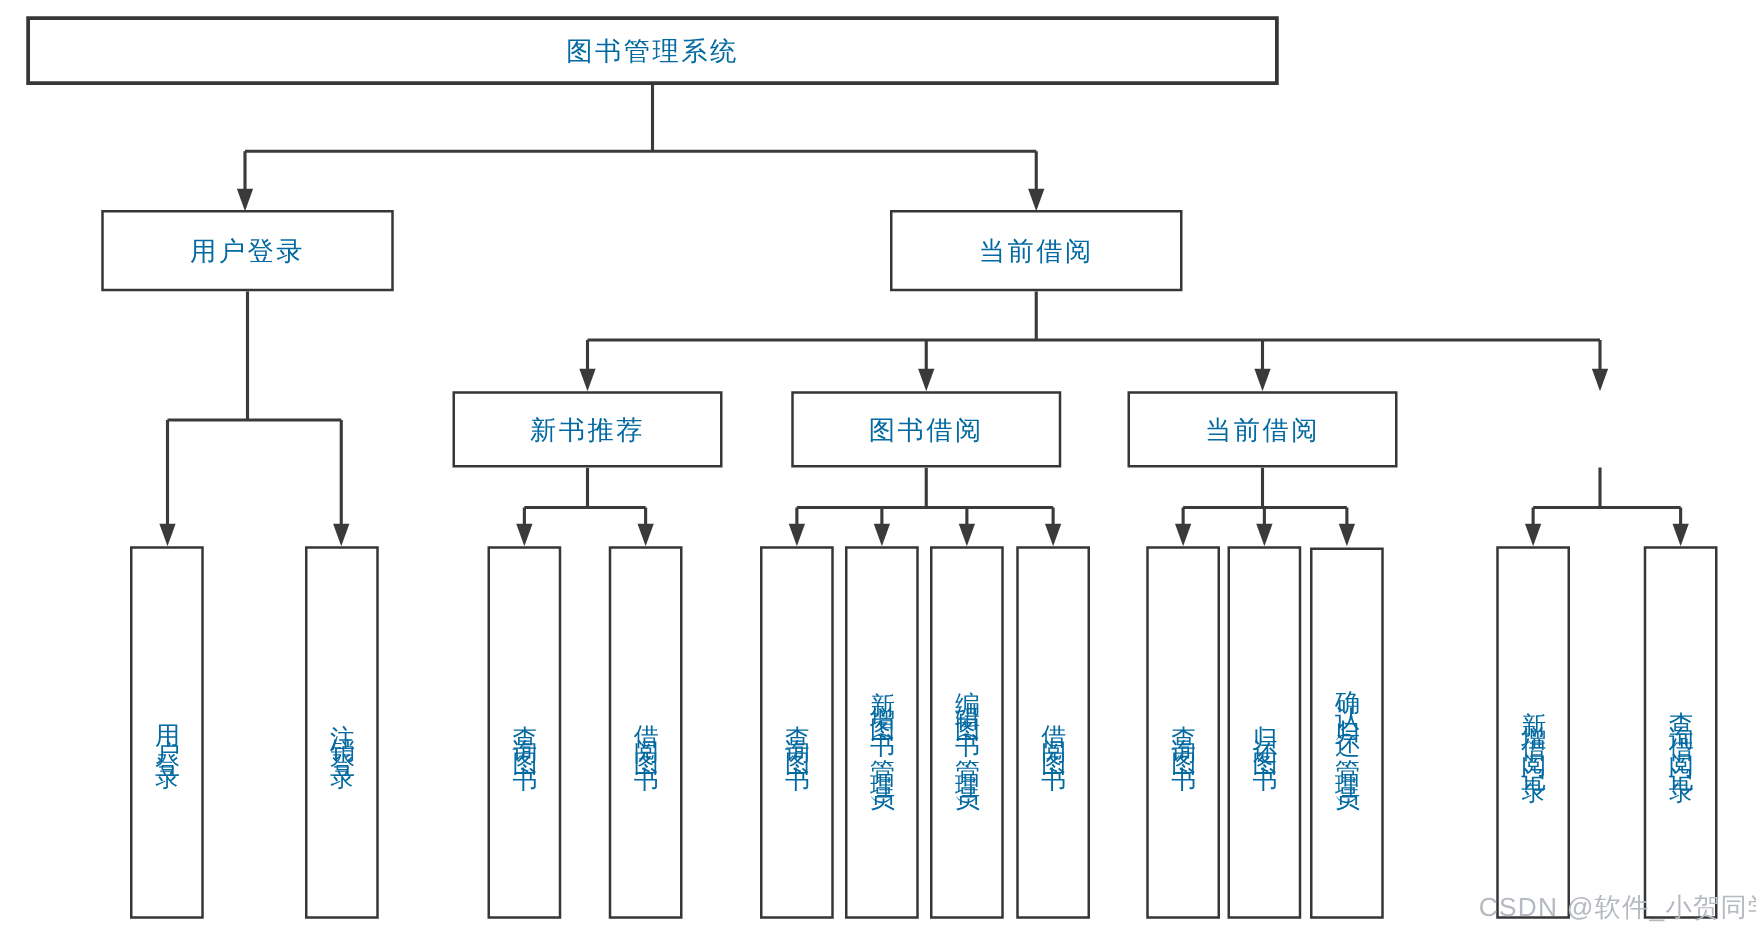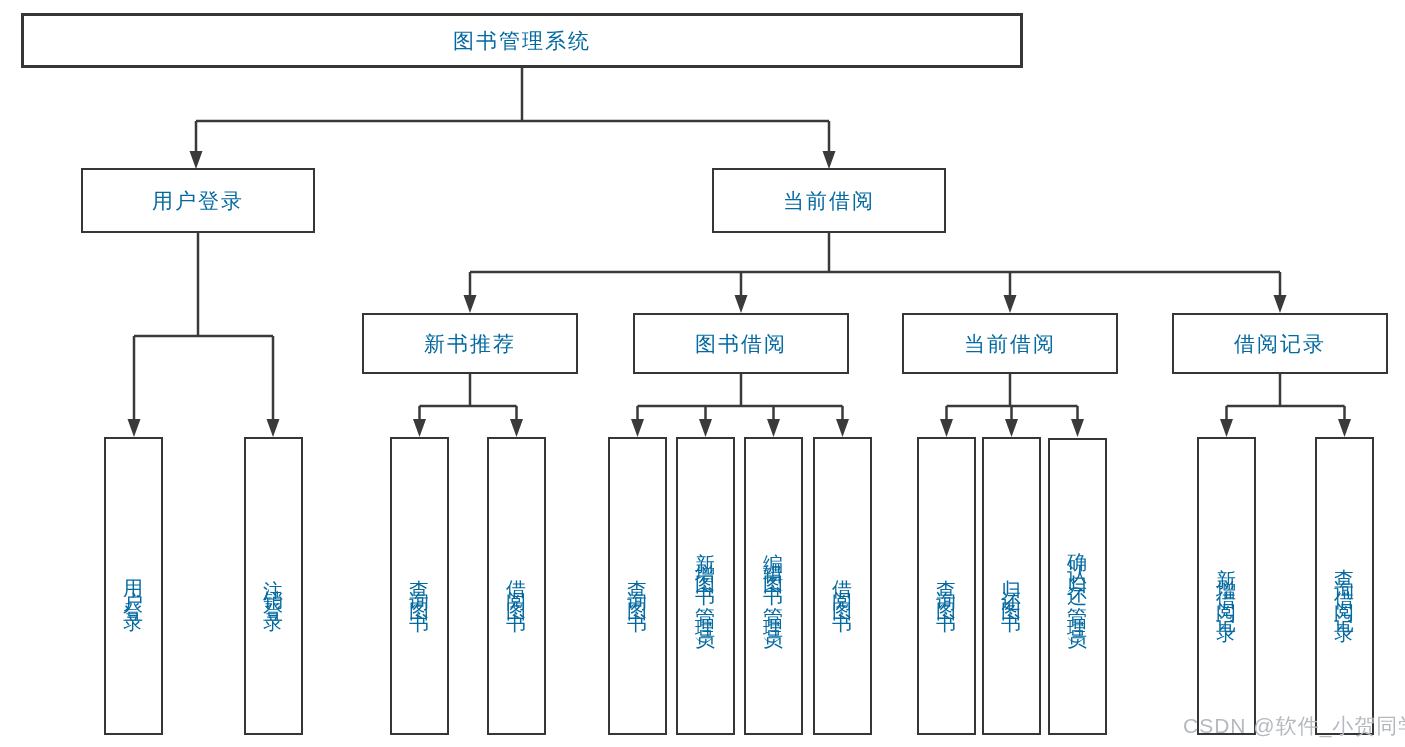--- a/index.html
+++ b/index.html
@@ -109,21 +109,20 @@
   </svg>
 
   <div class="node root-node h-node" style="left:21px;top:13px;width:1002px;height:55px;">图书管理系统</div>
 
   <div class="node h-node" style="left:81px;top:168px;width:234px;height:65px;">用户登录</div>
   <div class="node h-node" style="left:712px;top:168px;width:234px;height:65px;">当前借阅</div>
 
   <div class="node h-node" style="left:362px;top:313px;width:216px;height:61px;">新书推荐</div>
   <div class="node h-node" style="left:633px;top:313px;width:216px;height:61px;text-align:right;">图书借阅</div>
   <div class="node h-node" style="left:902px;top:313px;width:216px;height:61px;">当前借阅</div>
-  <div class="node h-node" style="left:1172px;top:313px;width:216px;height:61px;">借阅记录</div>
 
   <div class="node v-node" style="left:104px;top:437px;width:59px;height:298px;">用户登录</div>
   <div class="node v-node" style="left:244px;top:437px;width:59px;height:298px;">注销登录</div>
 
   <div class="node v-node" style="left:390px;top:437px;width:59px;height:298px;">查询图书</div>
   <div class="node v-node" style="left:487px;top:437px;width:59px;height:298px;">借阅图书</div>
 
   <div class="node v-node" style="left:608px;top:437px;width:59px;height:298px;">查询图书</div>
   <div class="node v-node" style="left:676px;top:437px;width:59px;height:298px;">新增图书（管理员）</div>
   <div class="node v-node" style="left:744px;top:437px;width:59px;height:298px;">编辑图书（管理员）</div>

